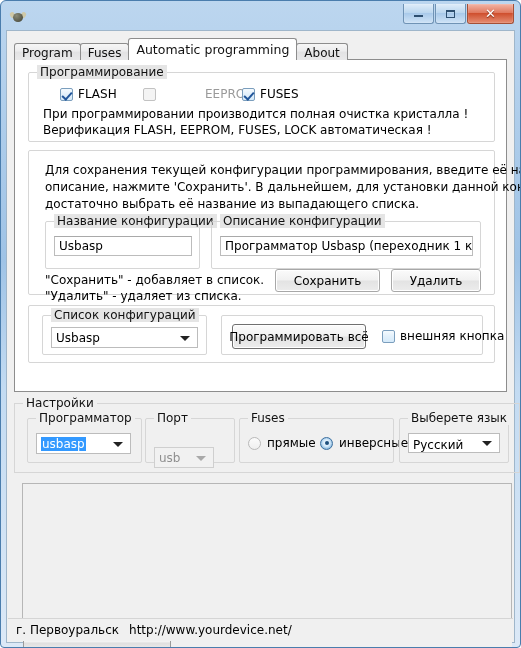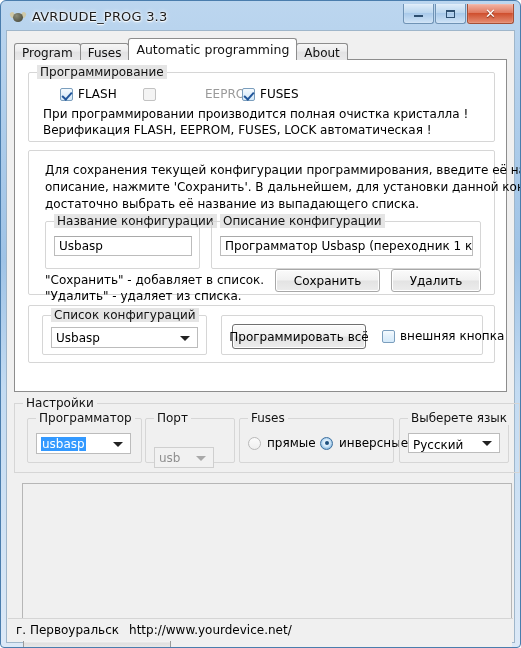--- a/index.html
+++ b/index.html
@@ -366,21 +366,20 @@
 <body>
 
 <div class="window">
 
   <div class="titlebar">
     <span class="app-icon">
       <span class="bug-wing l"></span>
       <span class="bug-wing r"></span>
       <span class="bug-body"></span>
     </span>
-    <span class="title-text">AVRDUDE_PROG 3.3</span>
 
     <span class="caption-buttons">
       <span class="cap-btn cap-min">
           <span class="glyph"></span>
         </span>
       <span class="cap-btn cap-max">
           <span class="glyph"></span>
         </span>
       <span class="cap-btn close cap-close">
           <span class="glyph">✕</span>

